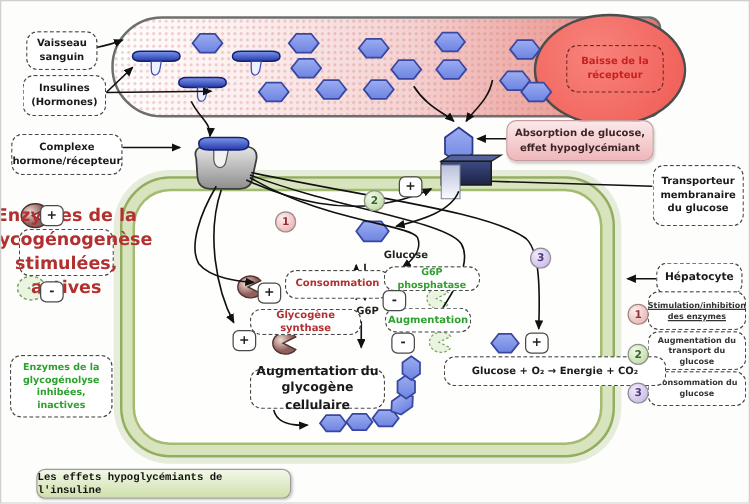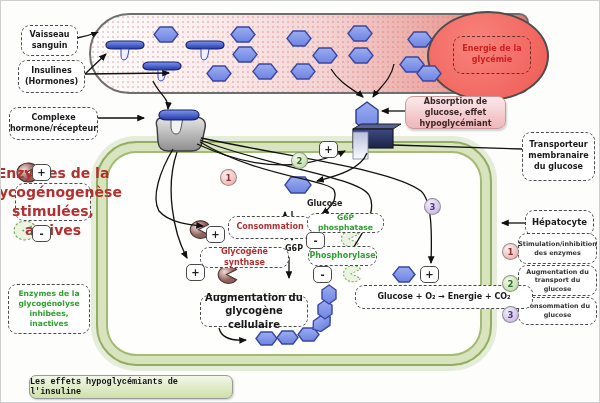--- a/index.html
+++ b/index.html
@@ -14,21 +14,21 @@
           border-radius:42px 10px 10px 42px;z-index:1;
           background:
             radial-gradient(circle at 2px 2px, rgba(220,120,120,.35) 1px, transparent 1.4px),
             linear-gradient(90deg,#ffffff 0%,#fbeeee 25%,#f3d2d2 55%,#eba49e 80%,#e4756d 100%);
           background-size:5px 5px,100% 100%;}
   .glycemia-ellipse{position:absolute;left:426px;top:10px;width:122px;height:90px;border-radius:50%;
           background:radial-gradient(circle at 40% 35%, #f7837c, #ef5a52);border:2px solid #4d4d4d;z-index:2;}
   .cell{position:absolute;left:95px;top:140px;width:396px;height:225px;border-radius:40px;
         border:2px solid #93ad5e;background:#fefefc;z-index:1;
         box-shadow:inset 0 0 0 8px #d8e4bd, inset 0 0 0 10px #a3bb72, 0 0 0 5px rgba(170,195,130,.28);}
-  .pink-box{position:absolute;left:404px;top:95px;width:101px;height:33px;border:1px solid #c99a9c;
+  .pink-box{position:absolute;left:404px;top:95px;width:118px;height:33px;border:1px solid #c99a9c;
             border-radius:8px;background:linear-gradient(#fbe9ea,#efb6ba);color:#3c2526;
             display:flex;align-items:center;justify-content:center;text-align:center;
             font-weight:bold;font-size:8px;line-height:1.4;z-index:6;box-shadow:1px 2px 2px rgba(0,0,0,.18);}
   .title-box{position:absolute;left:28px;top:374px;width:204px;height:24px;border:1px solid #9a9a9a;
             border-radius:7px;background:linear-gradient(#f2f7e8,#cfe0ab);color:#111;
             display:flex;align-items:center;justify-content:center;font-weight:bold;font-size:8.5px;z-index:6;
             box-shadow:1px 1px 2px rgba(0,0,0,.2);font-family:Liberation Mono, monospace;}
   .sign-box{position:absolute;width:19px;height:17px;background:#fff;border:1.6px solid #4a4a4a;border-radius:5px;
             display:flex;align-items:center;justify-content:center;font-weight:bold;font-size:10px;color:#222;z-index:7;}
   .ball{position:absolute;width:17px;height:17px;border-radius:50%;display:flex;align-items:center;justify-content:center;
@@ -181,36 +181,36 @@
   <div class="dashed-box" style="left:20px;top:24px;width:57px;height:31px;">
     <span>Vaisseau sanguin</span>
   </div>
   <div class="dashed-box" style="left:17px;top:59px;width:67px;height:33px;align-items:center;">
     <span>Insulines (Hormones)</span>
   </div>
   <div class="dashed-box" style="left:8px;top:106px;width:89px;height:33px;">
     <span>Complexe hormone/récepteur</span>
   </div>
   <div class="dashed-box no-bg" style="left:452px;top:35px;width:78px;height:38px;color:#cb1f1f;border-color:#6e2a2a;">
-    <span>Energie de la glycémie</span>
+    <span>Baisse de la récepteur</span>
   </div>
   <div class="pink-box">
     <span>Absorption de glucose, effet hypoglycémiant</span>
   </div>
   <div class="dashed-box" style="left:521px;top:131px;width:73px;height:49px;">
     <span>Transporteur membranaire du glucose</span>
   </div>
   <div class="dashed-box" style="left:524px;top:209px;width:69px;height:26px;font-size:8.5px;">
     <span>Hépatocyte</span>
   </div>
 
   <div class="ball ball-pink" style="left:501px;top:242px;">
     <span>1</span>
   </div>
-  <div class="dashed-box small-text" style="left:517px;top:232px;width:79px;height:31px;">
+  <div class="dashed-box small-text" style="left:517px;top:232px;width:79px;height:31px;text-decoration:underline;">
     <span>Stimulation/inhibition des enzymes</span>
   </div>
   <div class="ball ball-green" style="left:501px;top:274px;">
     <span>2</span>
   </div>
   <div class="dashed-box small-text" style="left:517px;top:264px;width:79px;height:31px;">
     <span>Augmentation du transport du glucose</span>
   </div>
   <div class="ball ball-purple" style="left:501px;top:305px;">
     <span>3</span>
@@ -242,21 +242,21 @@
   <div class="dashed-box txt-red" style="left:227px;top:215px;width:84px;height:23px;">
     <span>Consommation</span>
   </div>
   <div class="dashed-box txt-green" style="left:306px;top:212px;width:77px;height:20px;font-size:7.6px;">
     <span>G6P phosphatase</span>
   </div>
   <div class="dashed-box txt-red" style="left:199px;top:246px;width:89px;height:21px;">
     <span>Glycogène synthase</span>
   </div>
   <div class="dashed-box txt-green" style="left:307px;top:245px;width:69px;height:20px;">
-    <span>Phosphorylase</span>
+    <span>Augmentation</span>
   </div>
   <div class="dashed-box" style="left:199px;top:294px;width:108px;height:32px;font-size:10px;">
     <span>Augmentation du glycogène cellulaire</span>
   </div>
   <div class="dashed-box" style="left:354px;top:284px;width:178px;height:24px;">
     <span>Glucose + O₂ → Energie + CO₂</span>
   </div>
 
   <div class="sign-box" style="left:318px;top:140px;">
     <span>+</span>

